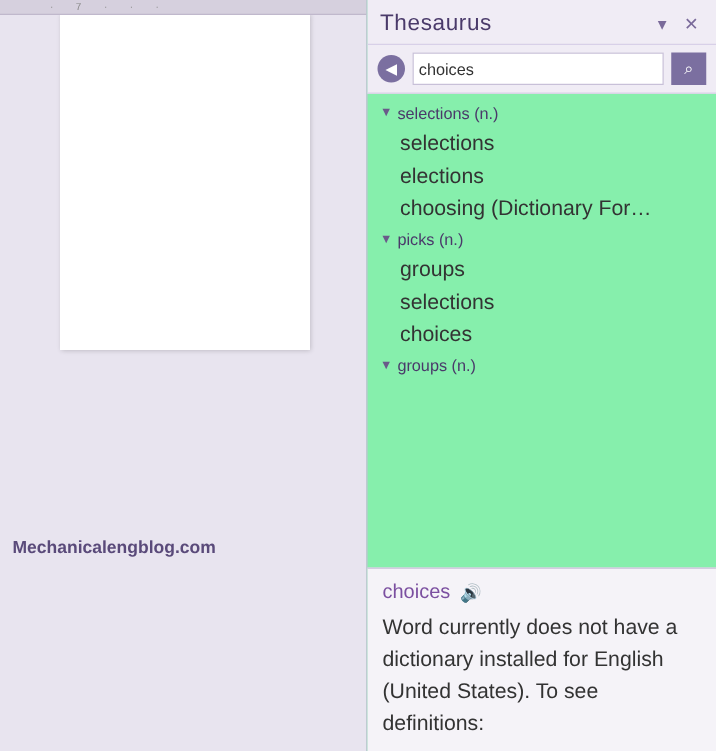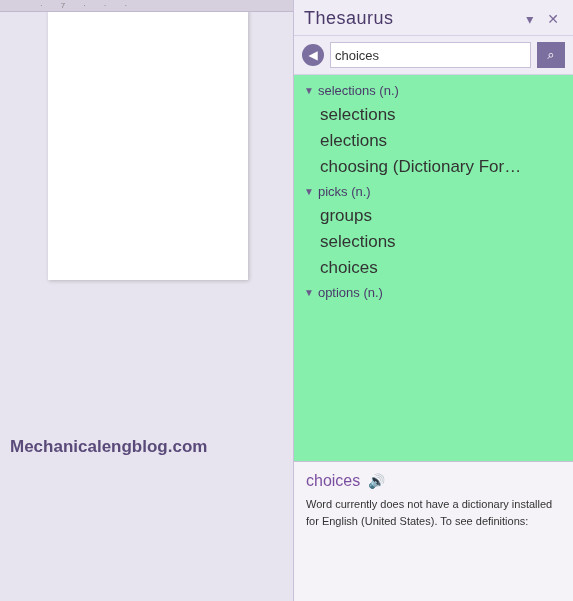--- a/index.html
+++ b/index.html
@@ -49,24 +49,24 @@
       gap: 18px;
     }
     .ruler-mark {
       font-size: 8px;
       color: #888;
     }
 
     
     .watermark {
       position: absolute;
-      bottom: 144px;
+      bottom: 156px;
       left: 10px;
       color: #5a4a7a;
-      font-size: 17px;
+      font-size: 14px;
       font-weight: bold;
     }
 
     
     .thesaurus-panel {
       position: absolute;
       right: 0;
       top: 0;
       width: 280px;
       height: 601px;
@@ -216,21 +216,21 @@
       color: #7b4fa0;
       font-size: 16px;
       font-weight: 500;
     }
     .speaker-icon {
       color: #6a5a8a;
       font-size: 14px;
       cursor: pointer;
     }
     .def-text {
-      font-size: 11px;
+      font-size: 17px;
       color: #333;
       line-height: 1.5;
     }
   </style>
 </head>
 <body>
 
 <div class="doc-area">
   <div class="doc-ruler">
     <div class="ruler-marks">
@@ -282,21 +282,21 @@
       <div class="group-header">
         <span class="triangle">▼</span>
         <span class="group-label">picks (n.)</span>
       </div>
       <div class="result-item">groups</div>
       <div class="result-item">selections</div>
       <div class="result-item">choices</div>
 
       <div class="group-header">
         <span class="triangle">▼</span>
-        <span class="group-label">options (n.)</span>
+        <span class="group-label">groups (n.)</span>
       </div>
 
     </div>
   </div>
 
   <div class="definition-area">
     <div class="def-word-row">
       <span class="def-word">choices</span>
       <span class="speaker-icon">🔊</span>
     </div>

